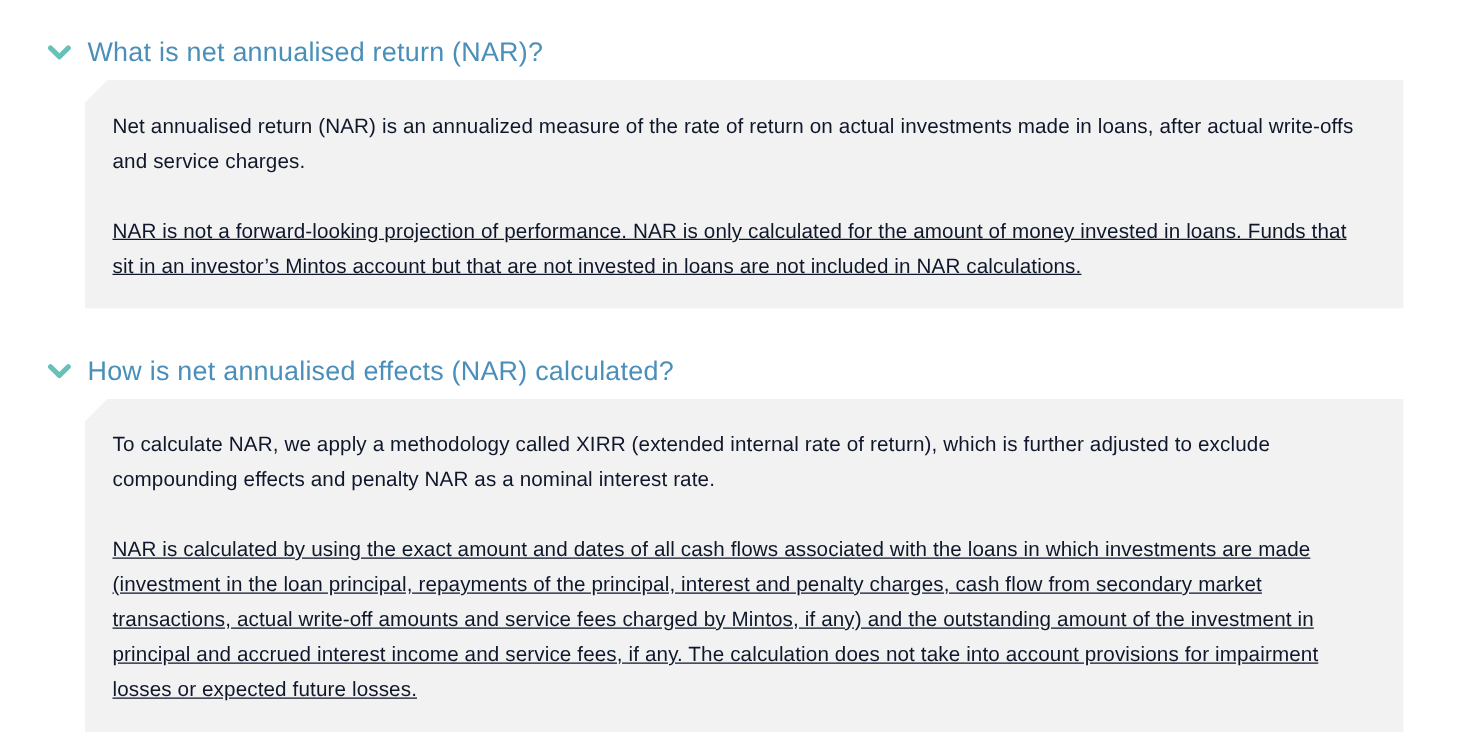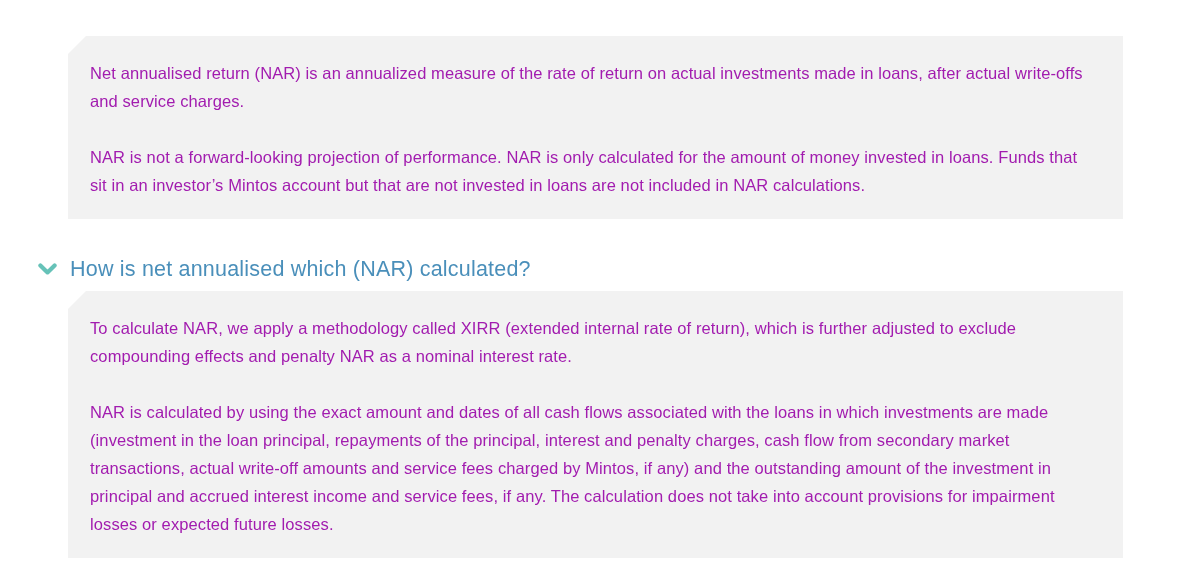--- a/index.html
+++ b/index.html
@@ -49,45 +49,53 @@
     width: 1055px;
     background: #f2f2f2;
     padding: 23px 30px 20px 22px;
     clip-path: polygon(18px 0, 100% 0, 100% 100%, 0 100%, 0 18px);
     -webkit-clip-path: polygon(18px 0, 100% 0, 100% 100%, 0 100%, 0 18px);
   }
   .answer-panel p {
     margin: 0 0 28px 0;
     font-size: 16.5px;
     line-height: 28px;
-    color: #a21caf;
+    color: #0f172a;
     letter-spacing: 0.1px;
   }
-  .answer-panel p:last-child { margin-bottom: 0; }
+  .answer-panel p:last-child { margin-bottom: 0; text-decoration: underline; }
 </style>
 </head>
 <body>
 
 <div class="page">
 
   <section class="faq-item">
+    <div class="question-row">
+      <span class="chevron">
+        <svg width="19" height="13" viewBox="0 0 19 13" aria-hidden="true">
+          <path d="M2.4 2.4 L9.5 9.4 L16.6 2.4" fill="none" stroke="#66c2b8" stroke-width="4.2" stroke-linecap="round" stroke-linejoin="round"></path>
+        </svg>
+      </span>
+      <h2 class="question-title">What is net annualised return (NAR)?</h2>
+    </div>
     <div class="answer-panel">
       <p>Net annualised return (NAR) is an annualized measure of the rate of return on actual investments made in loans, after actual write-offs and service charges.</p>
       <p>NAR is not a forward-looking projection of performance. NAR is only calculated for the amount of money invested in loans. Funds that sit in an investor’s Mintos account but that are not invested in loans are not included in NAR calculations.</p>
     </div>
   </section>
 
   <section class="faq-item">
     <div class="question-row">
       <span class="chevron">
         <svg width="19" height="13" viewBox="0 0 19 13" aria-hidden="true">
           <path d="M2.4 2.4 L9.5 9.4 L16.6 2.4" fill="none" stroke="#66c2b8" stroke-width="4.2" stroke-linecap="round" stroke-linejoin="round"></path>
         </svg>
       </span>
-      <h2 class="question-title">How is net annualised which (NAR) calculated?</h2>
+      <h2 class="question-title">How is net annualised effects (NAR) calculated?</h2>
     </div>
     <div class="answer-panel">
       <p>To calculate NAR, we apply a methodology called XIRR (extended internal rate of return), which is further adjusted to exclude compounding effects and penalty NAR as a nominal interest rate.</p>
       <p>NAR is calculated by using the exact amount and dates of all cash flows associated with the loans in which investments are made (investment in the loan principal, repayments of the principal, interest and penalty charges, cash flow from secondary market transactions, actual write-off amounts and service fees charged by Mintos, if any) and the outstanding amount of the investment in principal and accrued interest income and service fees, if any. The calculation does not take into account provisions for impairment losses or expected future losses.</p>
     </div>
   </section>
 
 </div>
 
 </body></html>

